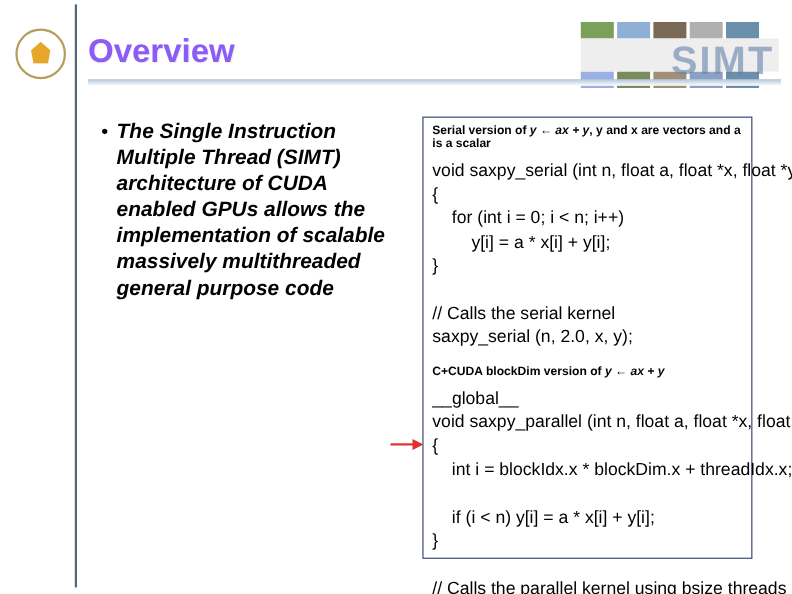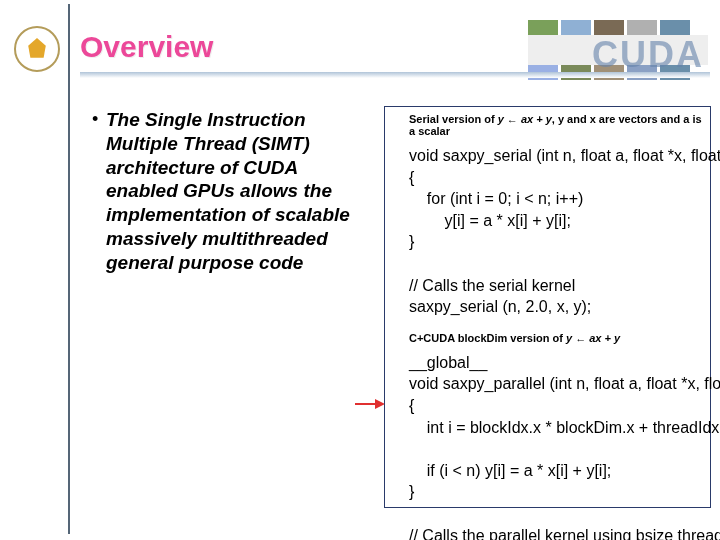--- a/index.html
+++ b/index.html
@@ -43,21 +43,21 @@
     width: 22px; height: 22px;
     background: #e4a72a;
     clip-path: polygon(50% 0, 90% 35%, 80% 90%, 20% 90%, 10% 35%);
   }
   .title {
     position: absolute;
     left: 80px;
     top: 16px;
     font-size: 30px;
     font-weight: bold;
-    color: #ec4899;
+    color: #8b5cf6;
     text-shadow: 1px 1px 0 #eee;
   }
   .collage {
     position: absolute;
     right: 12px;
     top: 6px;
     width: 180px;
     height: 60px;
     background:
       linear-gradient(#7aa05a,#7aa05a) 0 0/30px 15px no-repeat,
@@ -113,25 +113,25 @@
     font-size: 19px;
     font-weight: bold;
     color: #000;
     line-height: 1.25;
     font-style: italic;
   }
   .codebox {
     position: absolute;
     left: 384px;
     top: 106px;
-    width: 327px;
+    width: 300px;
     height: 402px;
     border: 1.5px solid #2a3a6a;
     background: #fff;
-    padding: 6px 8px 6px 24px;
+    padding: 6px 8px 6px 8px;
   }
   .cap {
     font-size: 11px;
     font-weight: bold;
     color: #000;
     margin-bottom: 8px;
   }
   .cap .ital { font-style: italic; font-weight: bold; }
   .code {
     font-family: Arial, Helvetica, sans-serif;
@@ -164,21 +164,21 @@
 </style>
 </head>
 <body>
 
 <div class="vrule"></div>
 
 <div class="header">
   <div class="crest"></div>
   <div class="title">Overview</div>
   <div class="collage"></div>
-  <div class="lcad">CUDA</div>
+  <div class="lcad">SIMT</div>
 </div>
 <div class="hrule"></div>
 
 <div class="bullet-block">
   <div class="bullet-row">
     <div class="bullet-dot">•</div>
     <div class="bullet-text">The Single Instruction Multiple Thread (SIMT) architecture of CUDA enabled GPUs allows the implementation of scalable massively multithreaded general purpose code</div>
   </div>
 </div>
 

